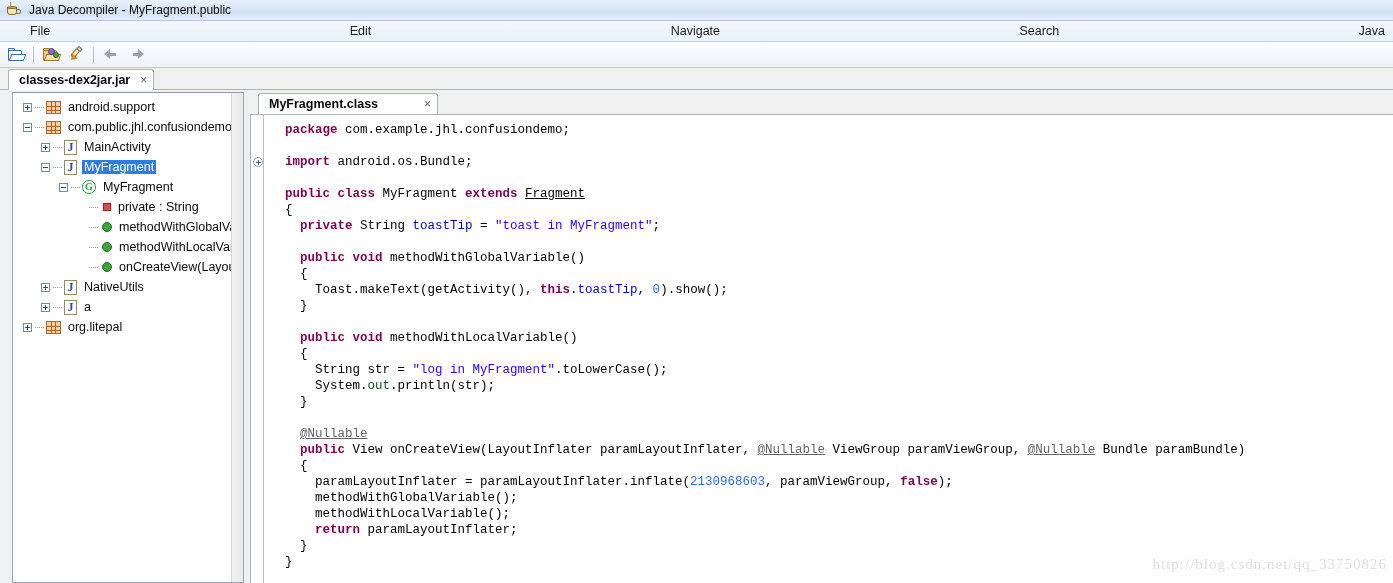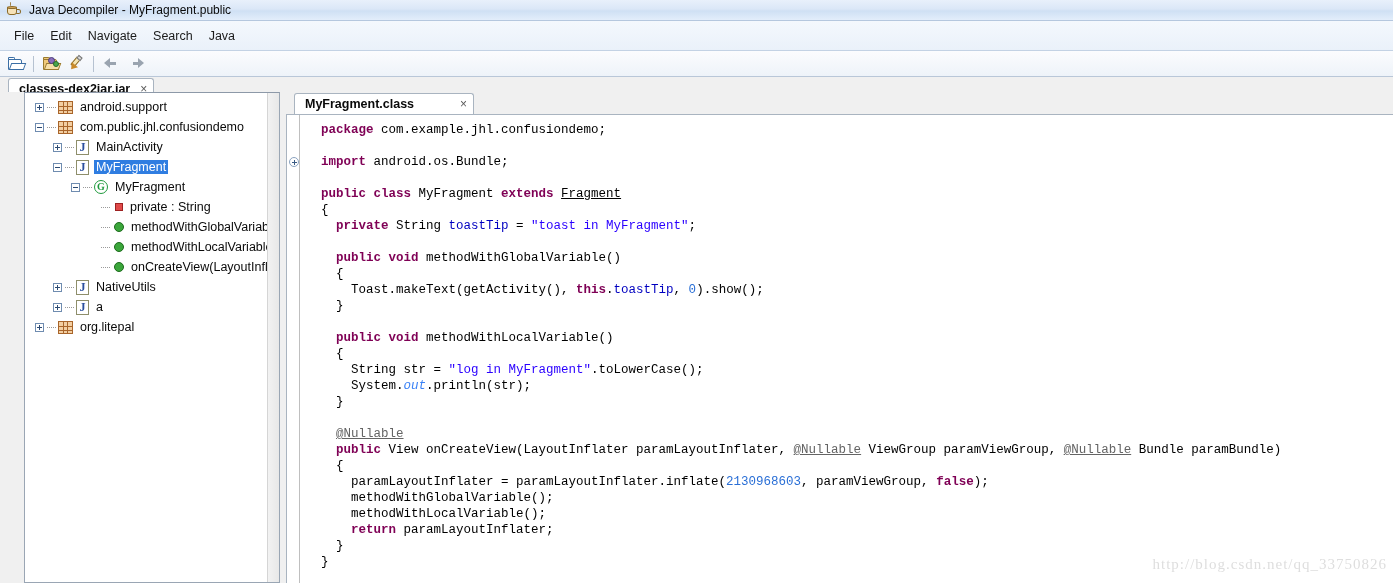--- a/index.html
+++ b/index.html
@@ -62,26 +62,27 @@
   }
   .cup-steam {
     position: absolute; left: 5px; top: 0px;
     width: 2px; height: 4px;
     border-left: 1px solid #a0824a;
     border-radius: 2px;
   }
 
   
   .menubar {
-    height: 30px;
+    height: 21px;
     background: linear-gradient(to bottom, #f4f8fd 0%, #eaf1fa 100%);
     border-bottom: 1px solid #c3d2e4;
     display: flex;
     align-items: center;
-    padding-left: 6px;
+    padding-left: 22px;
+    justify-content: space-between;
   }
   .menubar .menu-item {
     font-size: 12.5px;
     color: #1b1b1b;
     padding: 2px 8px;
     cursor: default;
     white-space: nowrap;
   }
 
   
@@ -207,25 +208,25 @@
   .body {
     position: absolute;
     left: 0; right: 0;
     top: 92px; bottom: 0;
     display: flex;
     background: #f0f0f0;
   }
 
   
   .tree-pane {
-    width: 256px;
+    width: 232px;
     background: #ffffff;
     border: 1px solid #9aa6b4;
     border-top: 1px solid #8d99a8;
-    margin: 0 0 0 24px;
+    margin: 0 0 0 12px;
     position: relative;
     overflow: hidden;
   }
   .tree-scroll {
     position: absolute; left: 0; top: 0; right: 12px; bottom: 0;
     overflow: hidden;
     padding-top: 4px;
   }
   .vscroll {
     position: absolute; right: 0; top: 0; bottom: 0;
@@ -405,21 +406,21 @@
     color: #000000;
     white-space: pre;
     overflow: hidden;
   }
   .code .ln { height: 16px; }
 
   .kw   { color: #7f0055; font-weight: bold; }
   .str  { color: #2a00ff; }
   .fld  { color: #0000c0; }
   .num  { color: #2a6fd6; }
-  .stat { color: #3b82f6; font-style: italic; }
+  .stat { color: #14532d; }
   .anno { color: #646464; text-decoration: underline; }
   .lnk  { color: #000000; text-decoration: underline; }
 
   .watermark {
     position: absolute;
     right: 6px; bottom: 10px;
     font-family: "Liberation Serif", serif;
     font-size: 15px;
     color: #dedede;
     letter-spacing: 1px;

